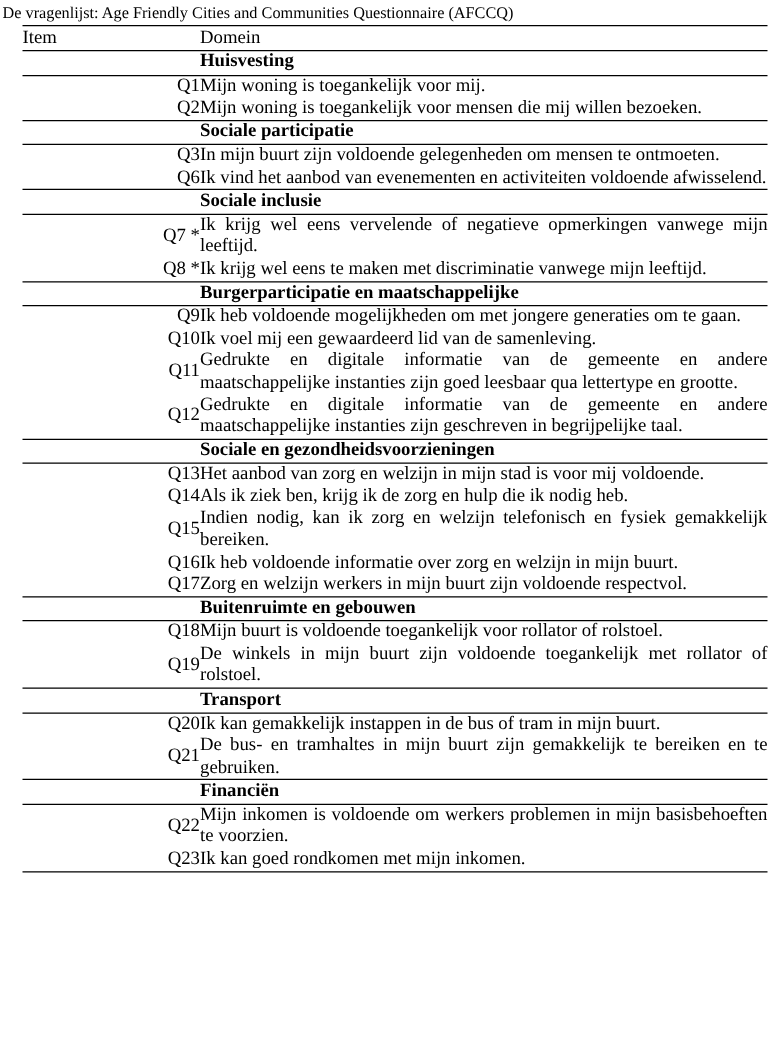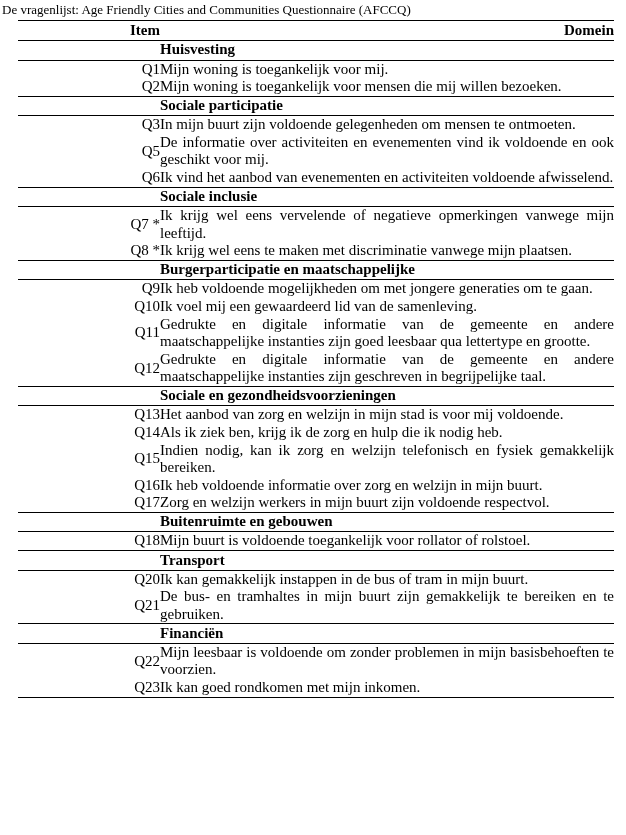--- a/index.html
+++ b/index.html
@@ -22,21 +22,21 @@
     table-layout: fixed;
   }
   td, th {
     padding: 0; margin: 0;
     line-height: 17.6px;
     vertical-align: middle;
   }
   col.c-item { width: 142px; }
   col.c-dom { width: 454px; }
   thead tr { border-top: 1.5px solid #000; border-bottom: 1.5px solid #000; }
-  th { font-weight: bold; height: 19px; text-align: right; }
+  th { font-weight: normal; height: 19px; text-align: left; }
   tr.section td.dom { font-weight: bold; margin-left: 48px; }
   tr.section { border-top: 1.5px solid #000; border-bottom: 1.5px solid #000; }
   tr.section td { height: 18.5px; }
   td.item { text-align: right; }
   td.dom { text-align: justify; padding-left: 0; }
   tbody tr:last-child { border-bottom: 1.5px solid #000; }
 </style>
 </head>
 <body>
 
@@ -68,38 +68,34 @@
         </tr>
         <tr class="section">
           <td class="item"></td>
           <td class="dom">Sociale participatie</td>
         </tr>
         <tr>
           <td class="item">Q3</td>
           <td class="dom">In mijn buurt zijn voldoende gelegenheden om mensen te ontmoeten.</td>
         </tr>
         <tr>
-          <td class="item">Q5</td>
-          <td class="dom">De informatie over activiteiten en evenementen vind ik voldoende en ook geschikt voor mij.</td>
-        </tr>
-        <tr>
           <td class="item">Q6</td>
           <td class="dom">Ik vind het aanbod van evenementen en activiteiten voldoende afwisselend.</td>
         </tr>
         <tr class="section">
           <td class="item"></td>
           <td class="dom">Sociale inclusie</td>
         </tr>
         <tr>
           <td class="item">Q7 *</td>
           <td class="dom">Ik krijg wel eens vervelende of negatieve opmerkingen vanwege mijn leeftijd.</td>
         </tr>
         <tr>
           <td class="item">Q8 *</td>
-          <td class="dom">Ik krijg wel eens te maken met discriminatie vanwege mijn plaatsen.</td>
+          <td class="dom">Ik krijg wel eens te maken met discriminatie vanwege mijn leeftijd.</td>
         </tr>
         <tr class="section">
           <td class="item"></td>
           <td class="dom">Burgerparticipatie en maatschappelijke</td>
         </tr>
         <tr>
           <td class="item">Q9</td>
           <td class="dom">Ik heb voldoende mogelijkheden om met jongere generaties om te gaan.</td>
         </tr>
         <tr>
@@ -139,39 +135,43 @@
           <td class="dom">Zorg en welzijn werkers in mijn buurt zijn voldoende respectvol.</td>
         </tr>
         <tr class="section">
           <td class="item"></td>
           <td class="dom">Buitenruimte en gebouwen</td>
         </tr>
         <tr>
           <td class="item">Q18</td>
           <td class="dom">Mijn buurt is voldoende toegankelijk voor rollator of rolstoel.</td>
         </tr>
+        <tr>
+          <td class="item">Q19</td>
+          <td class="dom">De winkels in mijn buurt zijn voldoende toegankelijk met rollator of rolstoel.</td>
+        </tr>
         <tr class="section">
           <td class="item"></td>
           <td class="dom">Transport</td>
         </tr>
         <tr>
           <td class="item">Q20</td>
           <td class="dom">Ik kan gemakkelijk instappen in de bus of tram in mijn buurt.</td>
         </tr>
         <tr>
           <td class="item">Q21</td>
           <td class="dom">De bus- en tramhaltes in mijn buurt zijn gemakkelijk te bereiken en te gebruiken.</td>
         </tr>
         <tr class="section">
           <td class="item"></td>
           <td class="dom">Financiën</td>
         </tr>
         <tr>
           <td class="item">Q22</td>
-          <td class="dom">Mijn leesbaar is voldoende om zonder problemen in mijn basisbehoeften te voorzien.</td>
+          <td class="dom">Mijn inkomen is voldoende om werkers problemen in mijn basisbehoeften te voorzien.</td>
         </tr>
         <tr>
           <td class="item">Q23</td>
           <td class="dom">Ik kan goed rondkomen met mijn inkomen.</td>
         </tr>
       </tbody>
   </table>
 </div>
 
 </body></html>

